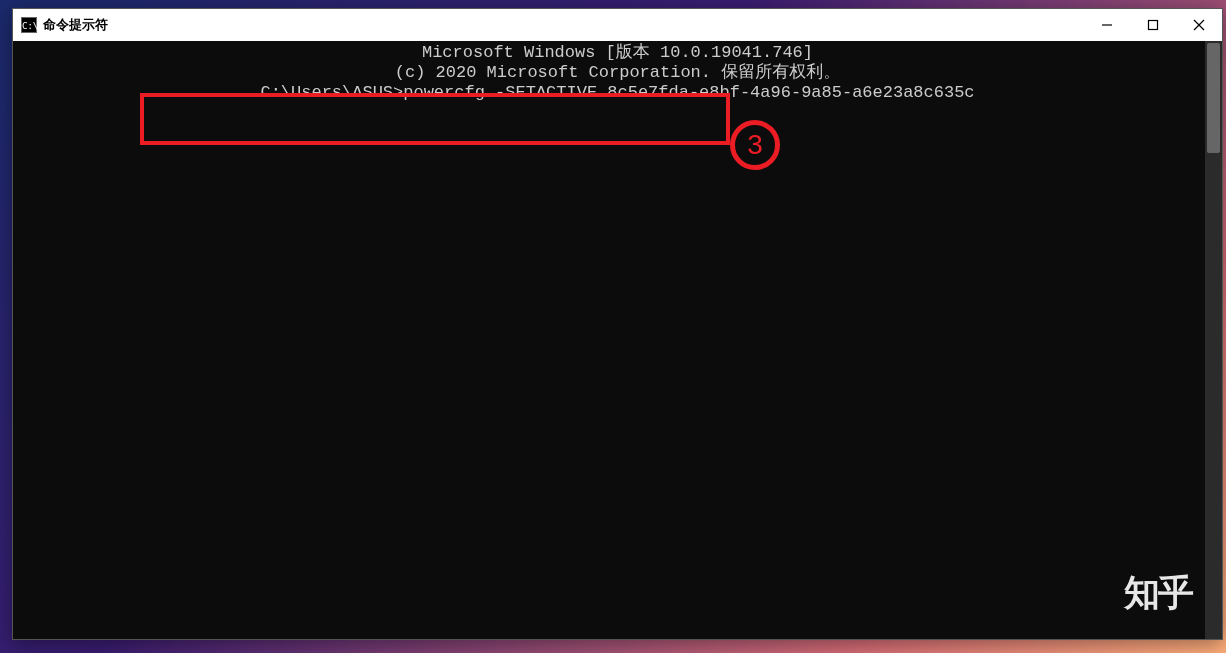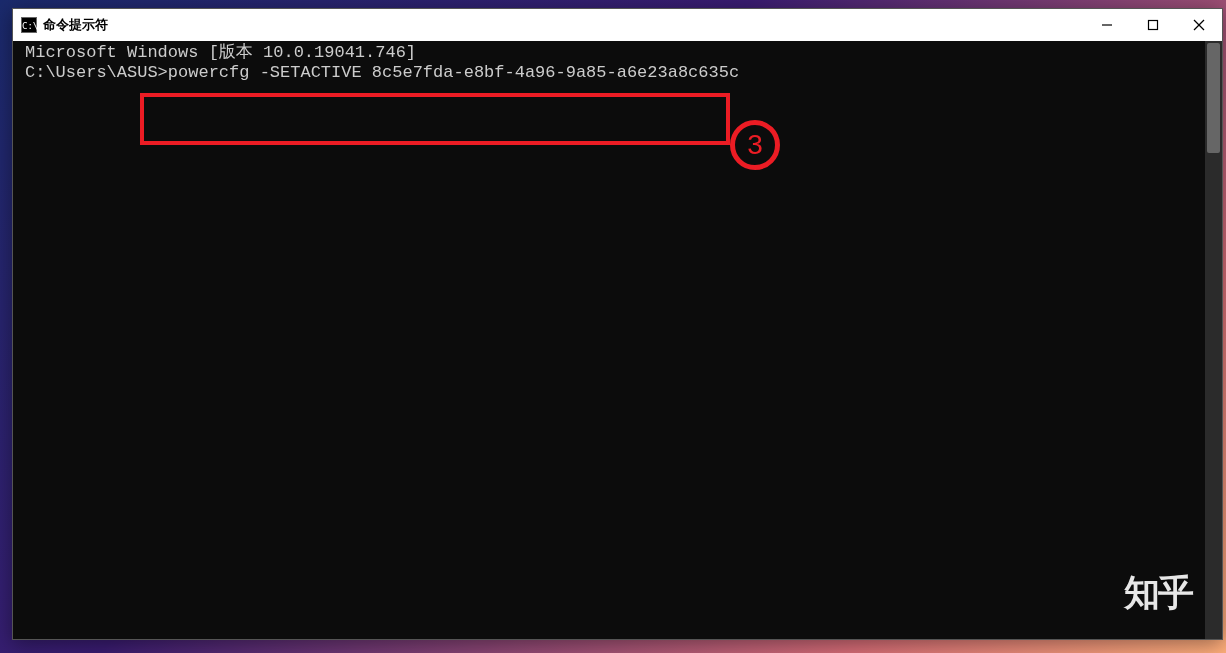--- a/index.html
+++ b/index.html
@@ -54,22 +54,23 @@
   .win-btn svg { width: 12px; height: 12px; stroke: currentColor; stroke-width: 1.2; fill: none; }
 
   .terminal-body {
     flex: 1 1 auto;
     position: relative;
     background: #0c0c0c;
     color: #cccccc;
     font-family: "NSimSun", "SimSun", Consolas, "Courier New", monospace;
     font-size: 17px;
     line-height: 20px;
-    padding: 2px 12px;
+    padding: 2px 18px;
     overflow: hidden;
+    text-align: center;
   }
   .term-line { white-space: pre; }
   .prompt-line { }
 
   
   .scrollbar {
     position: absolute;
     right: 0; top: 0; bottom: 0;
     width: 17px;
     background: #2b2b2b;
@@ -143,20 +144,21 @@
       <div class="win-btn close">
         <svg viewBox="0 0 12 12">
             <line x1="1" y1="1" x2="11" y2="11"></line>
             <line x1="11" y1="1" x2="1" y2="11"></line>
           </svg>
       </div>
     </div>
 
     <div class="terminal-body">
       <div class="term-line">Microsoft Windows [版本 10.0.19041.746]</div>
+      <div class="term-line">(c) 2020 Microsoft Corporation. 保留所有权利。</div>
       <div class="term-line prompt-line"><span>C:\Users\ASUS&gt;</span><span>powercfg -SETACTIVE 8c5e7fda-e8bf-4a96-9a85-a6e23a8c635c</span></div>
 
       <div class="scrollbar">
         <div class="scroll-thumb"></div>
       </div>
     </div>
 
   </div>
 
   <div class="highlight-box"></div>

